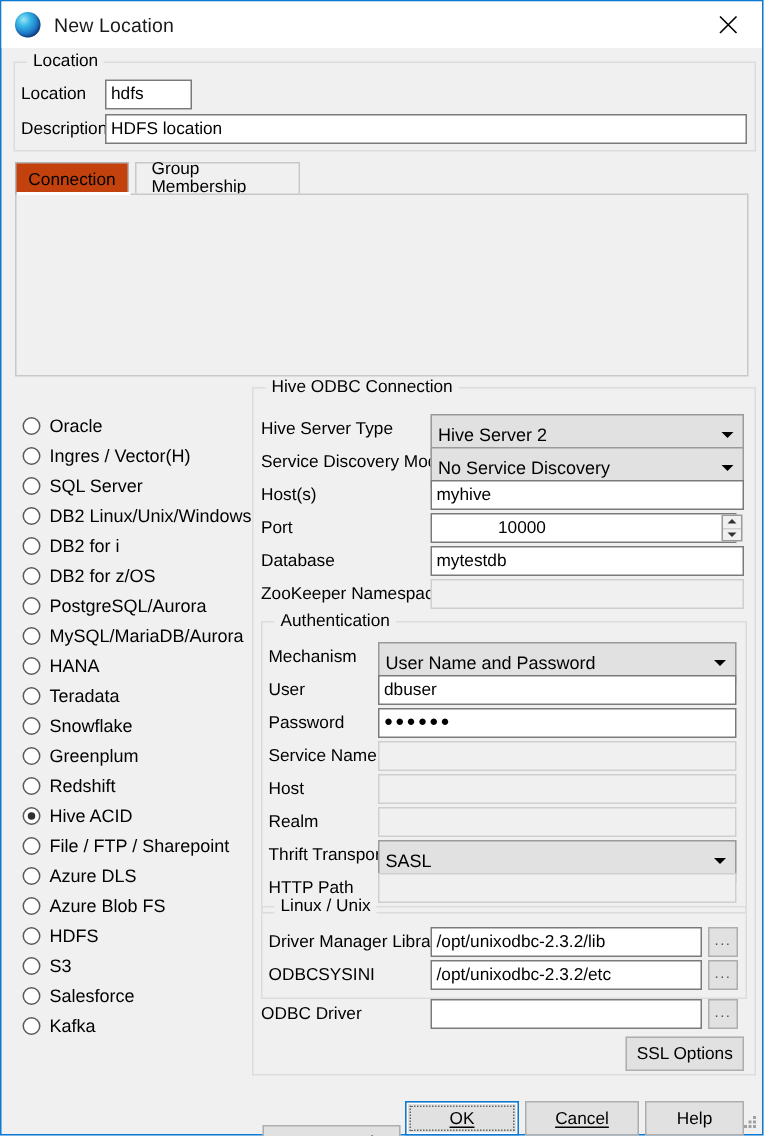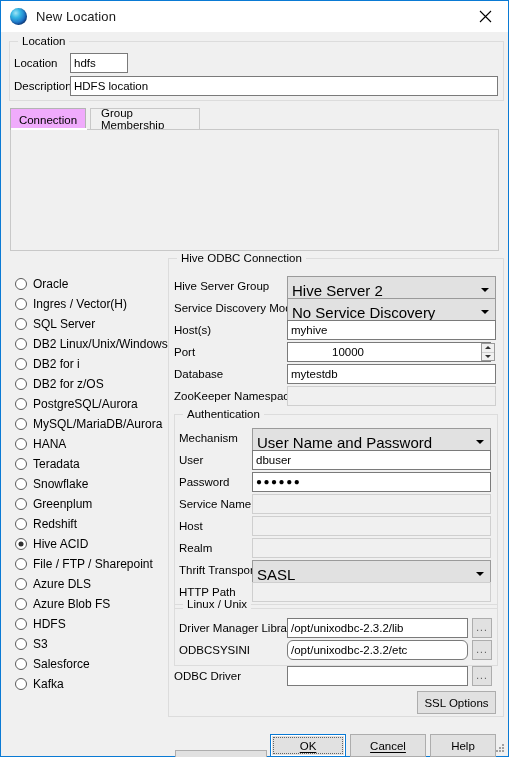--- a/index.html
+++ b/index.html
@@ -55,21 +55,21 @@
     padding:0 3px;line-height:18px;height:20px;
     display:flex;align-items:center;
     overflow:hidden;white-space:nowrap;
   }
   .txt.disabled{border:1px solid #cfcfcf;background:#f0f0f0;color:#9d9d9d;}
   .txt.pw{letter-spacing:1.5px;font-size:10px;}
   .combo{
     position:absolute;box-sizing:border-box;
     border:1px solid #9a9a9a;background:#e1e1e1;
     height:28px;display:flex;align-items:center;
-    font-size:15px;padding-left:4px;color:#000;
+    font-size:12px;padding-left:4px;color:#000;
     overflow:hidden;white-space:nowrap;
   }
   .combo .arrow{
     position:absolute;right:6px;top:50%;transform:translateY(-50%);
     width:0;height:0;border-left:4px solid transparent;border-right:4px solid transparent;
     border-top:4px solid #000;
   }
   .spin{
     position:absolute;box-sizing:border-box;width:14px;height:18px;
     border:1px solid #9a9a9a;background:#f0f0f0;
@@ -110,21 +110,21 @@
   }
   .radio span{font-size:12px;white-space:nowrap;}
   
   .tabstrip{position:absolute;left:8px;top:76px;right:8px;height:21px;}
   .tab{
     position:absolute;top:0;height:21px;box-sizing:border-box;
     border:1px solid #c8c8c8;border-bottom:none;background:#f0f0f0;
     display:flex;align-items:center;justify-content:center;
     font-size:11.5px;padding:0 10px;
   }
-  .tab.active{background:#f0abfc;border-color:#b4b4b4;height:22px;z-index:3;}
+  .tab.active{background:#c2410c;border-color:#b4b4b4;height:22px;z-index:3;}
   .tabpanel{
     position:absolute;left:8px;top:97px;right:8px;height:122px;
     box-sizing:border-box;border:1px solid #c8c8c8;background:#f0f0f0;z-index:2;
   }
   .tabpanel-mask{position:absolute;left:9px;top:96px;width:76px;height:2px;background:#fff;z-index:4;}
   
   .btn{
     position:absolute;box-sizing:border-box;height:23px;
     border:1px solid #adadad;background:#e1e1e1;
     display:flex;align-items:center;justify-content:center;
@@ -300,21 +300,21 @@
         <div class="radio" style="left: 13px; top: 644px;">
           <div class="rdot"></div>
           <span>Kafka</span>
         </div>
       </div>
 
     <div class="group" style="left:166px;top:226px;width:334px;height:457px;">
       <div class="glabel">Hive ODBC Connection</div>
     </div>
 
-    <div class="lbl" style="left:172px;top:246px;">Hive Server Group</div>
+    <div class="lbl" style="left:172px;top:246px;">Hive Server Type</div>
     <div class="combo" style="left:285px;top:244px;width:209px;">
       <span>Hive Server 2</span>
       <i class="arrow"></i>
     </div>
 
     <div class="lbl" style="left:172px;top:268px;">Service Discovery Mode</div>
     <div class="combo" style="left:285px;top:266px;width:209px;">
       <span>No Service Discovery</span>
       <i class="arrow"></i>
     </div>
@@ -376,21 +376,21 @@
 
     <div class="group" style="left:172px;top:572px;width:322px;height:60px;">
       <div class="glabel">Linux / Unix</div>
     </div>
 
     <div class="lbl" style="left:177px;top:588px;">Driver Manager Library</div>
     <div class="txt" style="left:285px;top:586px;width:181px;">/opt/unixodbc-2.3.2/lib</div>
     <div class="browse" style="left:470px;top:586px;">...</div>
 
     <div class="lbl" style="left:177px;top:610px;">ODBCSYSINI</div>
-    <div class="txt" style="left:285px;top:608px;width:181px;border-radius:6px;">/opt/unixodbc-2.3.2/etc</div>
+    <div class="txt" style="left:285px;top:608px;width:181px;">/opt/unixodbc-2.3.2/etc</div>
     <div class="browse" style="left:470px;top:608px;">...</div>
 
     <div class="lbl" style="left:172px;top:636px;">ODBC Driver</div>
     <div class="txt" style="left:285px;top:634px;width:181px;"></div>
     <div class="browse" style="left:470px;top:634px;">...</div>
 
     <div class="btn" style="left:415px;top:659px;width:79px;">SSL Options</div>
 
     <div class="btn" style="left:173px;top:702px;width:92px;margin-top:16px;">Test Connection</div>
 

